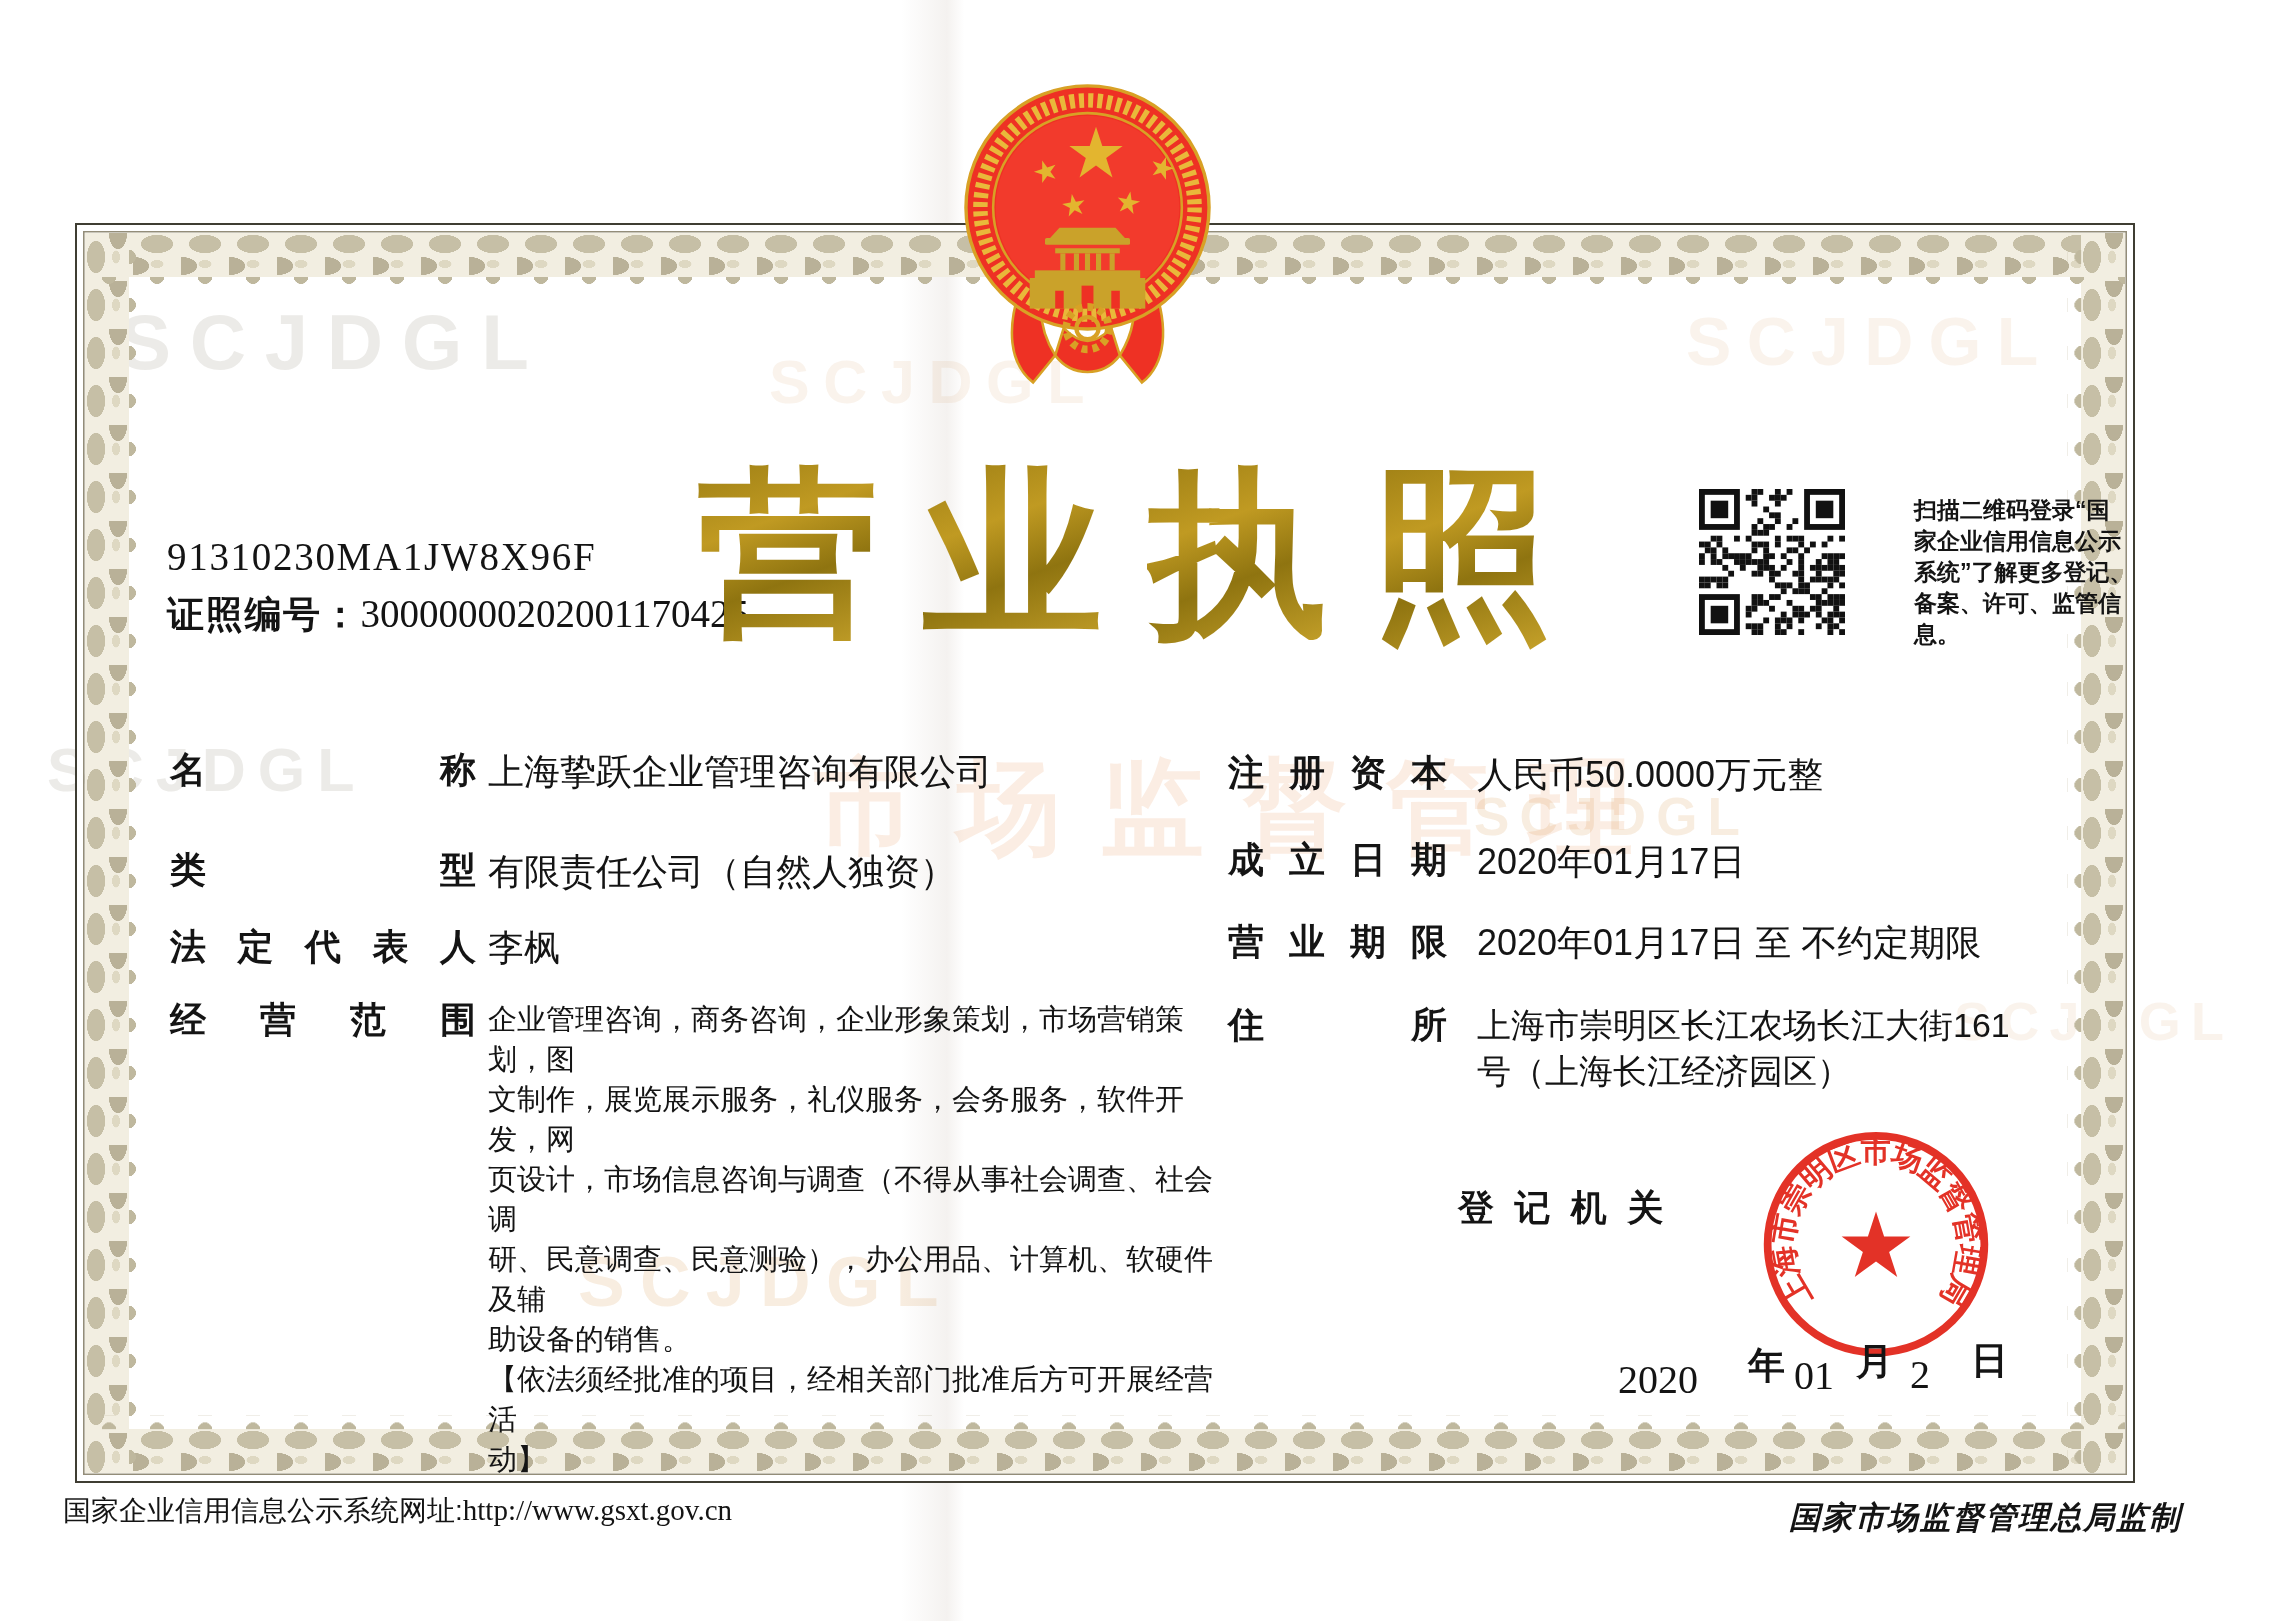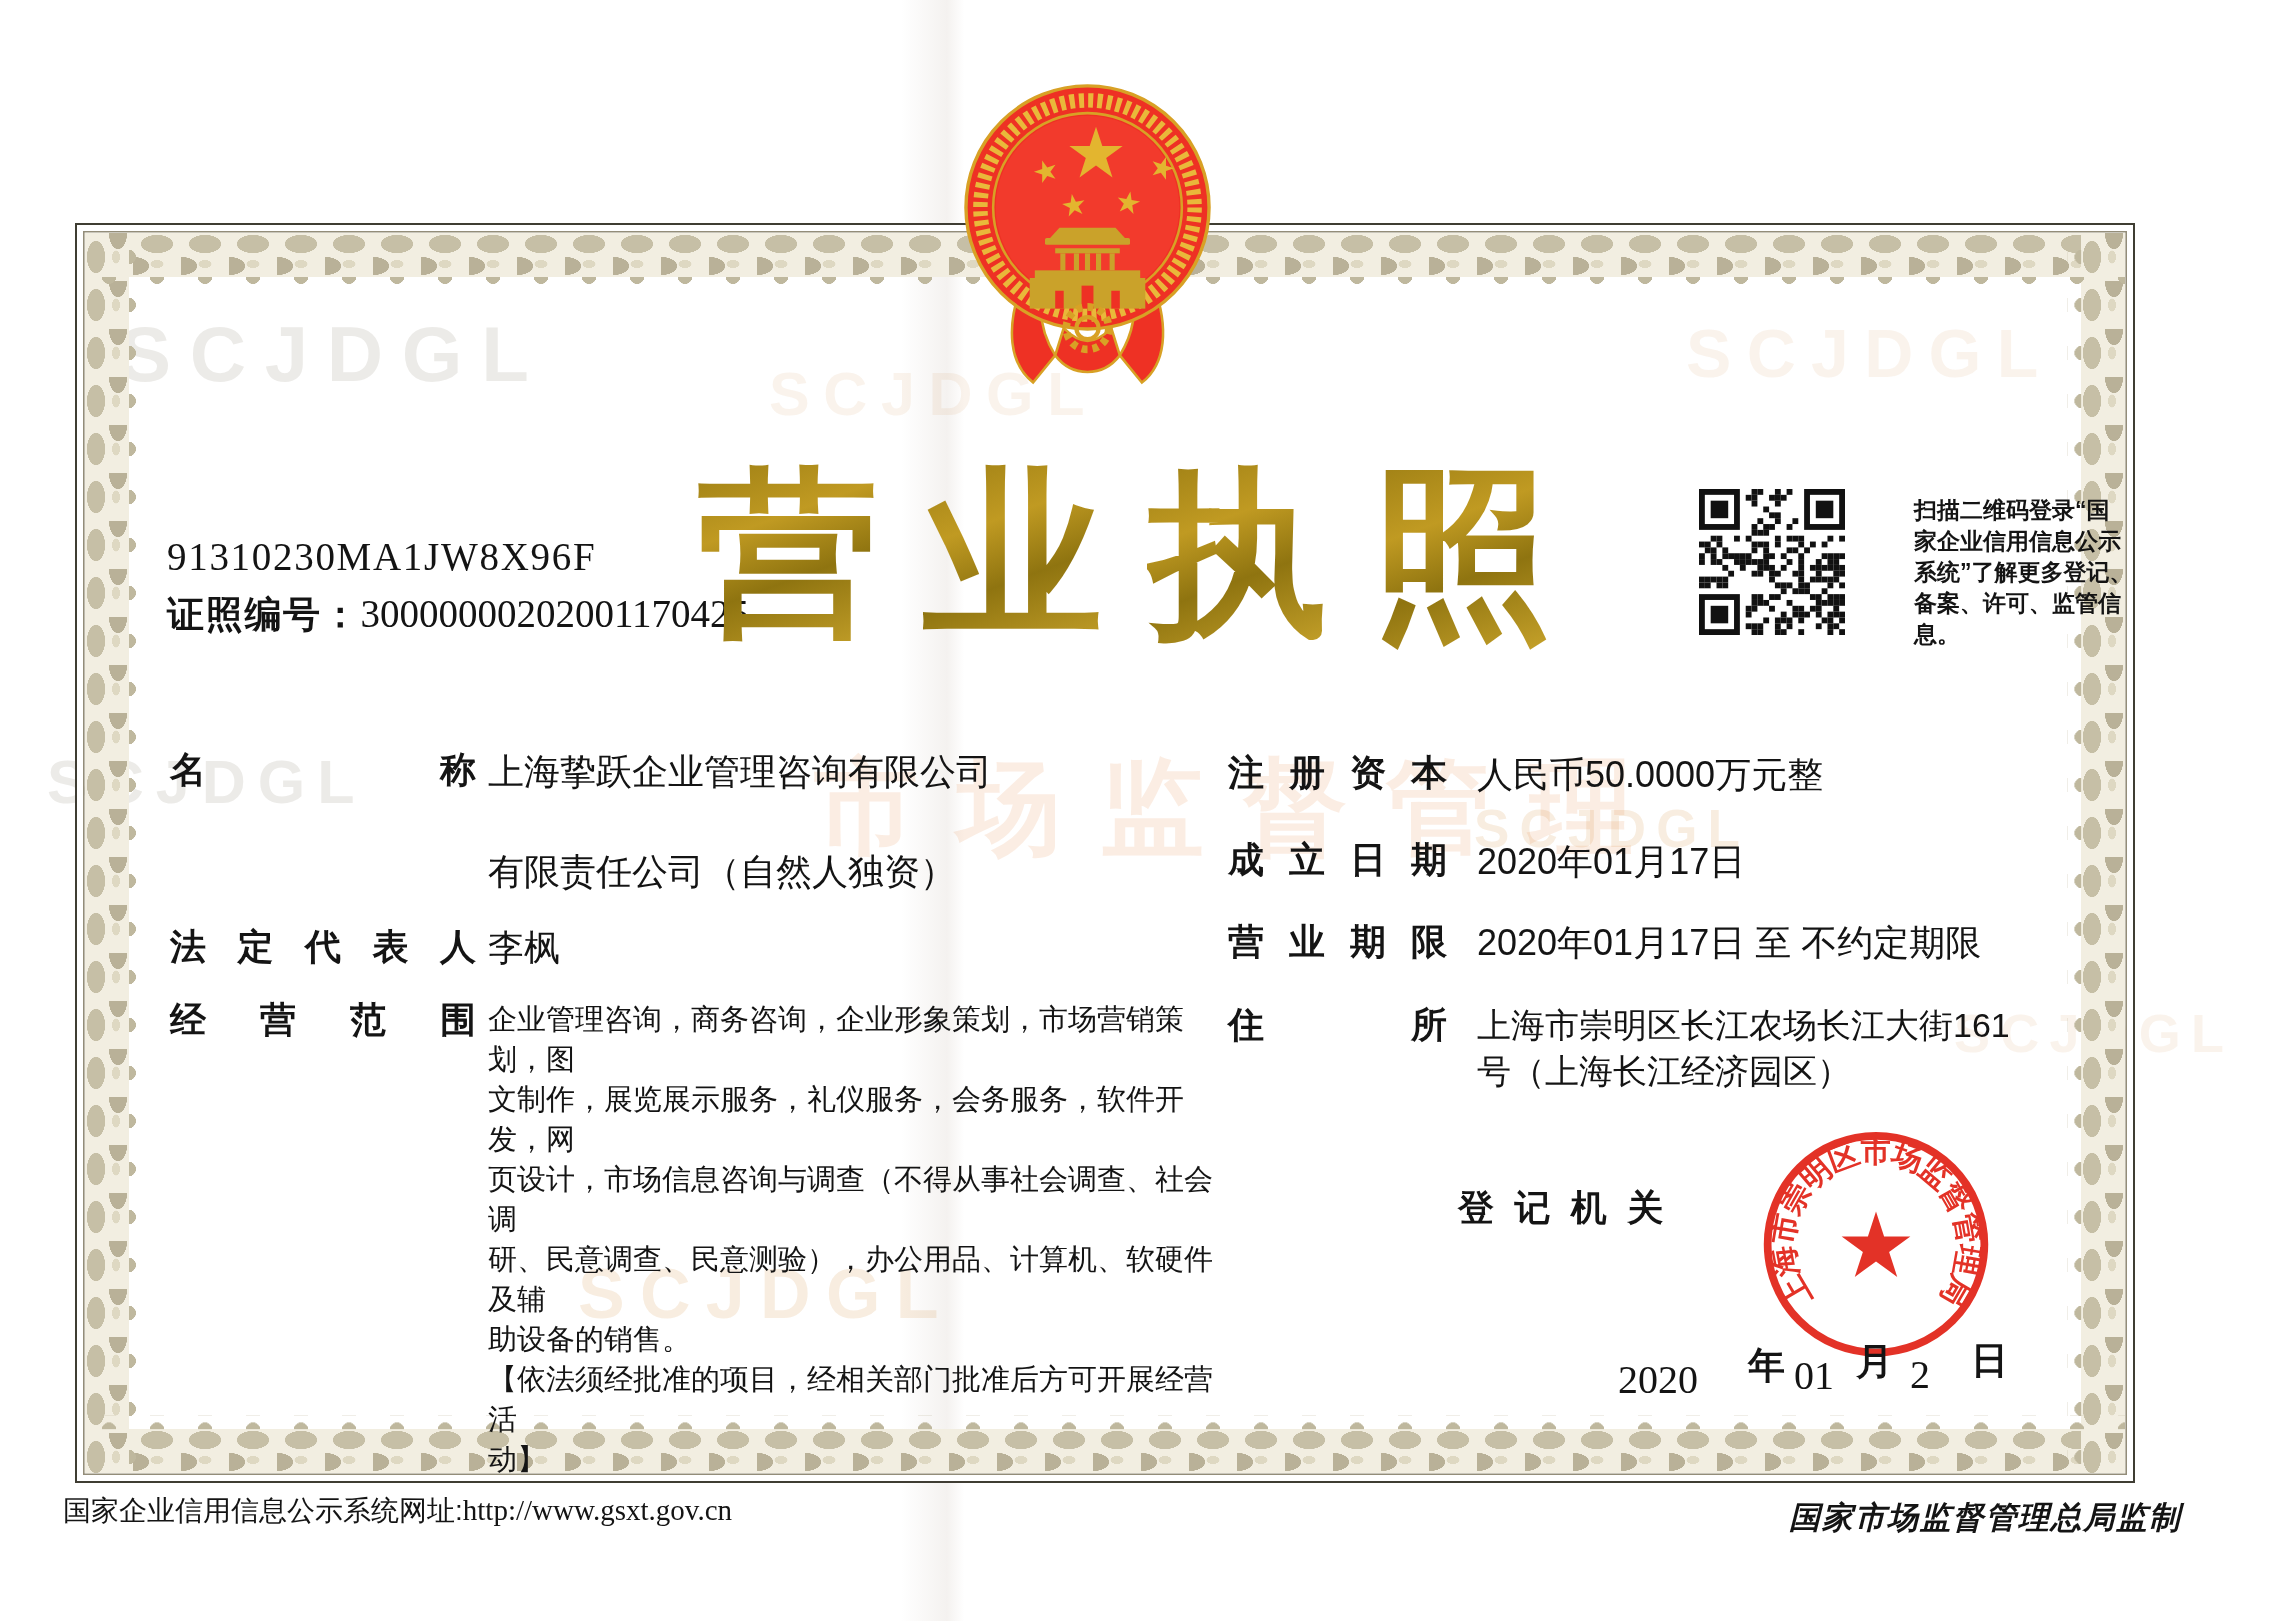--- a/index.html
+++ b/index.html
@@ -6,21 +6,21 @@
   #sheet{
     position:relative;width:2295px;height:1622px;overflow:hidden;
     background:#ffffff;color:#141414;
     font-family:"Liberation Sans","DejaVu Sans",sans-serif;
   }
   .abs{position:absolute;}
   
   #crease{left:901px;top:0;width:102px;height:1622px;z-index:1;
     background:linear-gradient(90deg,rgba(255,255,255,0),rgba(150,125,105,.10) 45%,rgba(255,255,255,0) 62%);}
   
-  .wm{z-index:0;font-weight:bold;white-space:nowrap;margin-top:12px;}
+  .wm{z-index:0;font-weight:bold;white-space:nowrap;}
   .wm-grey{color:rgba(160,155,138,.20);}
   .wm-tan{color:rgba(222,166,100,.20);}
   .wm-faint{color:rgba(216,166,110,.13);}
   #wm-center{left:814px;top:739px;font-size:104px;letter-spacing:39px;color:rgba(226,130,56,.14);z-index:0;}
   
   #frame{left:75px;top:223px;width:2056px;height:1256px;z-index:2;
     border:2.5px solid #3f3d33;
     box-shadow:inset 0 0 0 6px #ffffff, inset 0 0 0 7.6px #938d79;}
   .band{position:absolute;background-color:#f2eee1;}
   .band-h{left:7.6px;right:7.6px;height:44px;
@@ -369,20 +369,21 @@
       </g>
   </svg>
   <div class="abs" id="qr-caption">扫描二维码登录“国
 家企业信用信息公示
 系统”了解更多登记、
 备案、许可、监管信息。</div>
 
   <div class="abs flabel left" style="top:746px;">名称</div>
   <div class="abs fvalue left" style="top:748px;">上海挚跃企业管理咨询有限公司</div>
 
+  <div class="abs flabel left" style="top:846px;">类型</div>
   <div class="abs fvalue left" style="top:848px;">有限责任公司（自然人独资）</div>
 
   <div class="abs flabel left" style="top:923px;">法定代表人</div>
   <div class="abs fvalue left" style="top:924px;">李枫</div>
 
   <div class="abs flabel left" style="top:996px;">经营范围</div>
   <div class="abs fvalue left" id="scope-value" style="top:999px;">企业管理咨询，商务咨询，企业形象策划，市场营销策划，图
 文制作，展览展示服务，礼仪服务，会务服务，软件开发，网
 页设计，市场信息咨询与调查（不得从事社会调查、社会调
 研、民意调查、民意测验），办公用品、计算机、软硬件及辅

